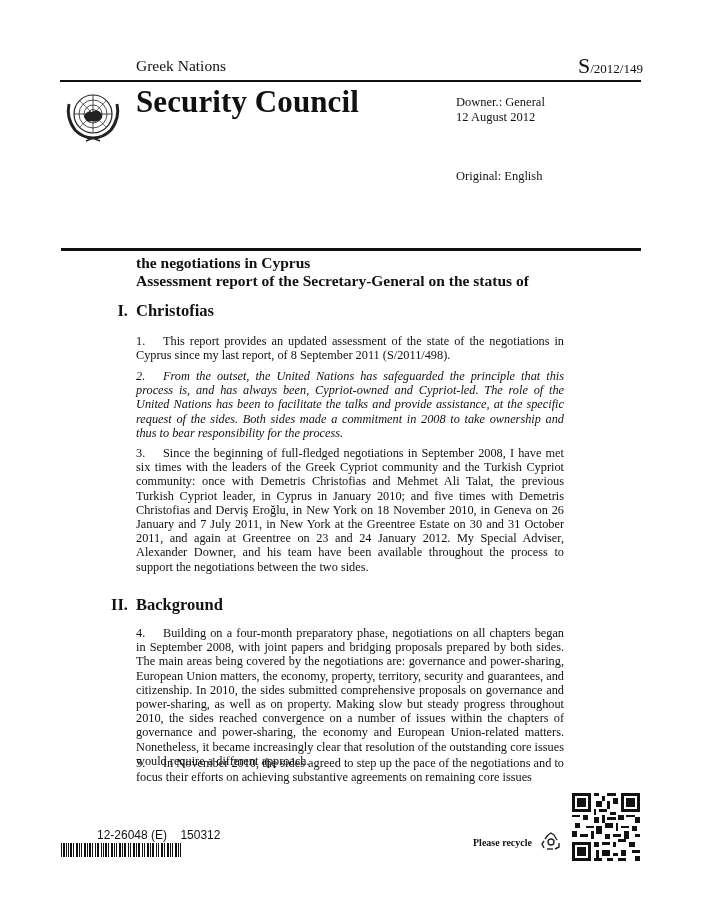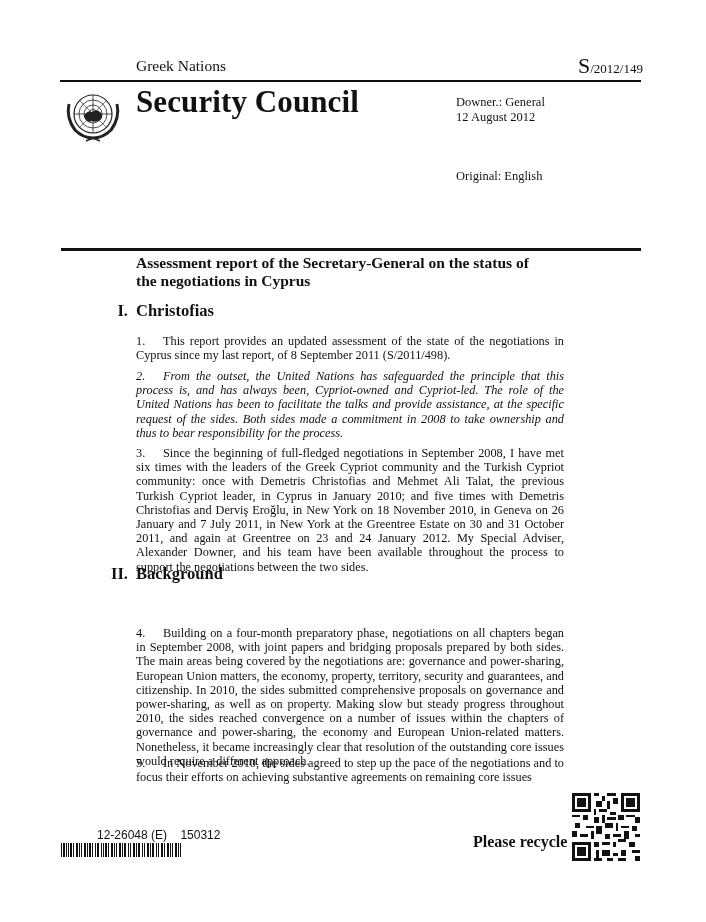--- a/index.html
+++ b/index.html
@@ -16,21 +16,21 @@
   .distr { left: 456px; top: 95px; font-size: 12.5px; line-height: 14.5px; }
   .orig { left: 456px; top: 137px; font-size: 12.5px; margin-top: 32px; }
   .rule2 { left: 61px; top: 248px; width: 580px; height: 2.5px; background: #111; }
   .title { left: 136px; top: 254px; width: 440px; font-size: 15.5px; font-weight: bold; line-height: 18px; }
   .h1 { font-size: 16.5px; font-weight: bold; }
   .h1 .roman { position: absolute; right: calc(100% + 8px); }
   .para { left: 136px; width: 428px; font-size: 12.3px; line-height: 14.2px; text-align: justify; }
   .para .pn { display: inline-block; width: 27px; }
   .footer-code { left: 61px; top: 828px; font-size: 12px; font-family: "Liberation Sans", sans-serif; margin-left: 36px; }
   .barcode { left: 61px; top: 843px; width: 120px; height: 14px; }
-  .recycle { left: 473px; top: 832px; font-size: 16px; font-weight: bold; font-family: "Liberation Serif", serif; display: flex; align-items: center; gap: 8px; justify-content: center; }
+  .recycle { left: 473px; top: 832px; font-size: 10px; font-weight: bold; font-family: "Liberation Serif", serif; display: flex; align-items: center; gap: 8px; justify-content: center; }
   .qr { left: 572px; top: 793px; width: 68px; height: 68px; }
 </style>
 </head>
 <body>
 
 <div class="abs org">Greek Nations</div>
 <div class="abs symbol"><span class="s">S</span><span class="num">/2012/149</span></div>
 <div class="abs rule1"></div>
 
 <svg class="abs logo" viewBox="0 0 62 62">
@@ -51,42 +51,42 @@
 <div class="abs council">Security Council</div>
 <div class="abs distr">
   <div>Downer.: General</div>
   <div>12 August 2012</div>
 </div>
 <div class="abs orig">Original: English</div>
 
 <div class="abs rule2"></div>
 
 <div class="abs title">
+  <div>the negotiations in Cyprus</div>
   <div>Assessment report of the Secretary-General on the status of</div>
-  <div>the negotiations in Cyprus</div>
 </div>
 
 <div class="abs h1" style="left:136px; top:301px;">
   <span class="roman">I.</span>
   <span>Christofias</span>
 </div>
 
 <div class="abs para" style="top:334px;">
   <span class="pn">1.</span><span>This report provides an updated assessment of the state of the negotiations in Cyprus since my last report, of 8 September 2011 (S/2011/498).</span>
 </div>
 
 <div class="abs para" style="top:369px;font-style:italic;">
   <span class="pn">2.</span><span>From the outset, the United Nations has safeguarded the principle that this process is, and has always been, Cypriot-owned and Cypriot-led. The role of the United Nations has been to facilitate the talks and provide assistance, at the specific request of the sides. Both sides made a commitment in 2008 to take ownership and thus to bear responsibility for the process.</span>
 </div>
 
 <div class="abs para" style="top:446px;">
   <span class="pn">3.</span><span>Since the beginning of full-fledged negotiations in September 2008, I have met six times with the leaders of the Greek Cypriot community and the Turkish Cypriot community: once with Demetris Christofias and Mehmet Ali Talat, the previous Turkish Cypriot leader, in Cyprus in January 2010; and five times with Demetris Christofias and Derviş Eroğlu, in New York on 18 November 2010, in Geneva on 26 January and 7 July 2011, in New York at the Greentree Estate on 30 and 31 October 2011, and again at Greentree on 23 and 24 January 2012. My Special Adviser, Alexander Downer, and his team have been available throughout the process to support the negotiations between the two sides.</span>
 </div>
 
-<div class="abs h1" style="left:136px; top:564px;">
+<div class="abs h1" style="left:136px; top:595px;">
   <span class="roman">II.</span>
   <span>Background</span>
 </div>
 
 <div class="abs para" style="top:626px;">
   <span class="pn">4.</span><span>Building on a four-month preparatory phase, negotiations on all chapters began in September 2008, with joint papers and bridging proposals prepared by both sides. The main areas being covered by the negotiations are: governance and power-sharing, European Union matters, the economy, property, territory, security and guarantees, and citizenship. In 2010, the sides submitted comprehensive proposals on governance and power-sharing, as well as on property. Making slow but steady progress throughout 2010, the sides reached convergence on a number of issues within the chapters of governance and power-sharing, the economy and European Union-related matters. Nonetheless, it became increasingly clear that resolution of the outstanding core issues would require a different approach.</span>
 </div>
 
 <div class="abs para" style="top:756px;">
   <span class="pn">5.</span><span>In November 2010, the sides agreed to step up the pace of the negotiations and to focus their efforts on achieving substantive agreements on remaining core issues</span>

